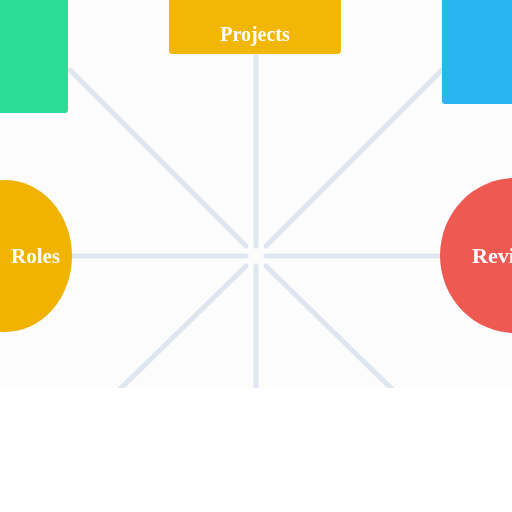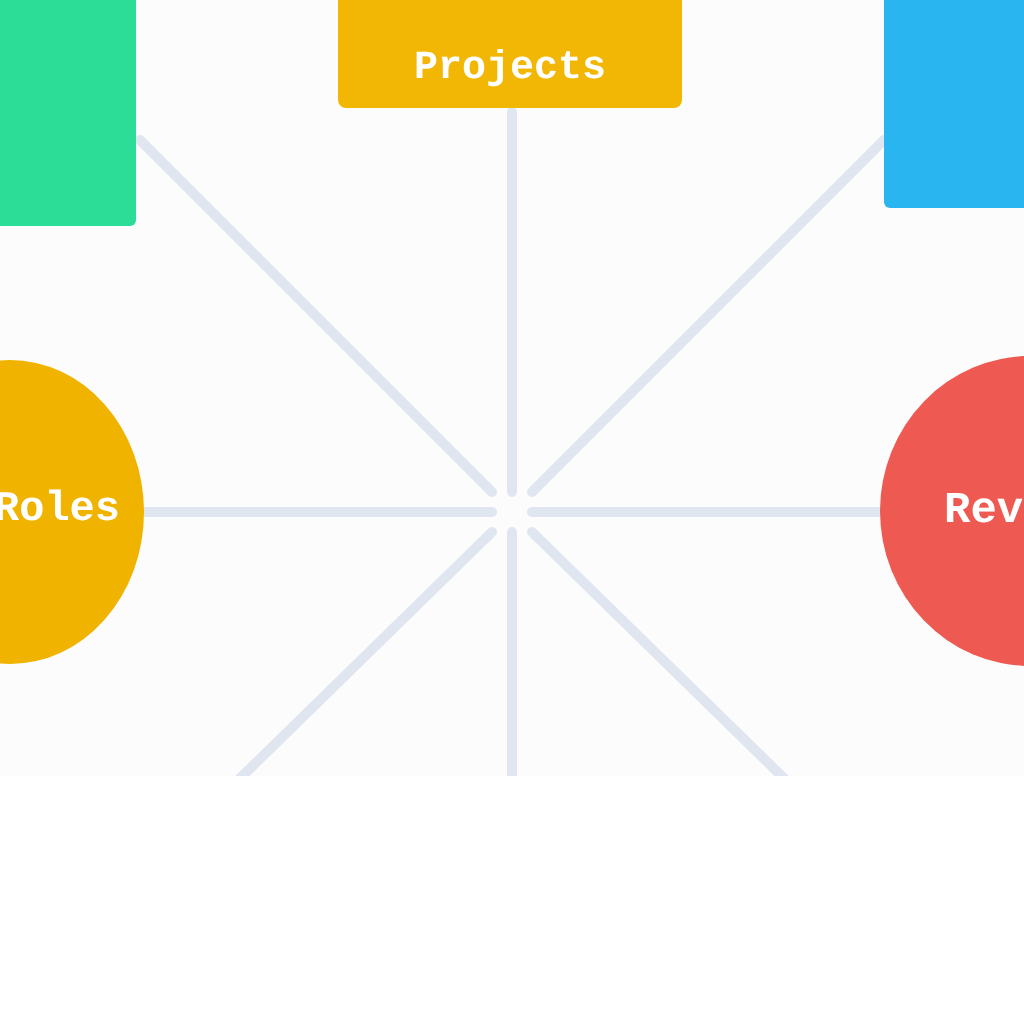--- a/index.html
+++ b/index.html
@@ -7,21 +7,21 @@
     margin: 0;
     padding: 0;
     background: #ffffff;
   }
   #canvas {
     position: relative;
     width: 512px;
     height: 388px;
     overflow: hidden;
     background: #fdfdfe;
-    font-family: Liberation Mono, monospace;
+    font-family: Liberation Serif, serif;
   }
   .bg-layer {
     position: absolute;
     inset: 0;
     background: #fcfcfd;
   }
   #connectors {
     position: absolute;
     inset: 0;
     width: 512px;

